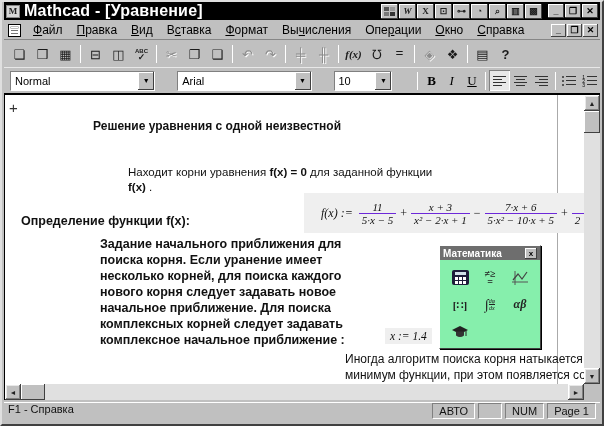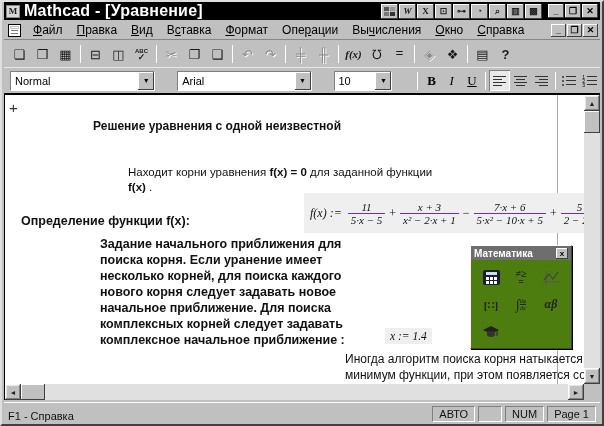--- a/index.html
+++ b/index.html
@@ -73,37 +73,37 @@
   
   .doc { position:absolute; left:2px; top:91px; right:2px; bottom:24px; background:#fff;
     border-top:2px solid #000; border-left:1px solid #000; }
   .doc-content { position:absolute; left:0; top:0; right:16px; bottom:16px; overflow:hidden; background:#fff; }
   .crosshair { position:absolute; left:4px; top:4px; font-size:15px; color:#333; }
   .margin-line { position:absolute; left:552px; top:0; bottom:0; width:1px; background:#aaa; }
   .h1 { position:absolute; left:88px; top:20px; width:266px; font-size:12px; font-weight:bold; line-height:22px; color:#111; }
   .intro { position:absolute; left:123px; top:70px; width:308px; font-size:11.5px; line-height:15px; color:#111; }
   .region { background:#efefef; }
   .formula { position:absolute; left:299px; top:98px; width:288px; height:40px; display:flex;
-    align-items:center; font:italic 12px "Liberation Serif",serif; color:#111; padding-left:6px; overflow:hidden; white-space:nowrap; }
+    align-items:center; font:italic 12px "Liberation Serif",serif; color:#111; padding-left:17px; overflow:hidden; white-space:nowrap; }
   .frac { display:inline-flex; flex-direction:column; align-items:center; margin:0 3px; font-size:11px; line-height:12px; }
   .frac .den { border-top:1px solid #6d28d9; }
   .frac span { padding:0 3px; }
   .op { margin:0 1px; font-style:normal; }
   .lhs { margin-right:3px; }
   .deflabel { position:absolute; left:16px; top:119px; font-size:12.5px; font-weight:bold; color:#111; }
   .para { position:absolute; left:95px; top:141px; width:248px; font-size:12.5px; font-weight:bold;
     line-height:16px; color:#111; }
   .xassign { position:absolute; left:380px; top:233px; font:italic 11.5px "Liberation Serif",serif;
     padding:2px 5px; color:#111; }
   .notes { position:absolute; left:340px; top:256px; width:260px; font-size:12px; line-height:16px; color:#111; }
   .solution { position:absolute; left:93px; top:266px; font-size:12.5px; font-weight:bold; color:#111;margin-top:40px; }
 
   
-  .palette { position:absolute; left:434px; top:150px; width:102px; height:104px; background:#4d7c0f;
-    border:1px solid; border-color:#fff #404040 #404040 #fff; box-shadow:1px 1px 0 #000;margin-left:31px; }
+  .palette { position:absolute; left:434px; top:150px; width:102px; height:104px; background:#86efac;
+    border:1px solid; border-color:#fff #404040 #404040 #fff; box-shadow:1px 1px 0 #000; }
   .pal-title { height:14px; background:#6e6e6e; color:#fff; font-size:10px; font-weight:bold;
     display:flex; align-items:center; padding:0 3px; }
   .pal-close { margin-left:auto; width:12px; height:11px; background:#c0c0c0; color:#000;
     font:bold 8px "Liberation Sans",sans-serif; display:flex; align-items:center; justify-content:center;
     box-shadow: inset -1px -1px 0 #404040, inset 1px 1px 0 #fff; }
   .pal-grid { display:grid; grid-template-columns:repeat(3,30px); grid-auto-rows:27px; padding:4px 2px; justify-content:center; }
   .pal-btn { display:flex; align-items:center; justify-content:center; color:#222; }
   .pal-txt { font:bold 10px "Liberation Serif",serif; line-height:8px; text-align:center; }
   .pal-greek { font:bold italic 12px "Liberation Serif",serif; }
   .pal-calc-box { width:17px; height:15px; background:#1c1c3a; border-radius:2px; position:relative; }
@@ -122,21 +122,21 @@
   .sbtn { position:absolute; width:16px; height:16px; background:#c0c0c0; font-size:7px; color:#222;
     display:flex; align-items:center; justify-content:center;
     box-shadow: inset -1px -1px 0 #404040, inset 1px 1px 0 #fff, inset -2px -2px 0 #808080, inset 2px 2px 0 #e8e8e8; }
   .vthumb { position:absolute; left:0; top:16px; width:16px; height:22px; background:#c0c0c0;
     box-shadow: inset -1px -1px 0 #404040, inset 1px 1px 0 #fff; }
   .hthumb { position:absolute; top:0; left:16px; width:24px; height:16px; background:#c0c0c0;
     box-shadow: inset -1px -1px 0 #404040, inset 1px 1px 0 #fff; }
 
   
   .statusbar { position:absolute; left:2px; right:2px; bottom:2px; height:20px; background:#c0c0c0;
-    display:flex; align-items:flex-end; font-size:11px; color:#111; padding:0 4px; border-top:1px solid #fff; }
+    display:flex; align-items:flex-start; font-size:11px; color:#111; padding:0 4px; border-top:1px solid #fff; }
   .scell { height:16px; display:flex; align-items:center; justify-content:center; padding:0 6px;
     border:1px solid; border-color:#808080 #fff #fff #808080; margin-left:3px; }
   .scell.auto { margin-left:auto; min-width:42px; }
   .scell.spare { min-width:24px; }
   .scell.num { min-width:34px; }
   .scell.page { min-width:42px; }
 </style>
 </head>
 <body>
 
@@ -170,22 +170,22 @@
     </span>
   </div>
 
   <div class="menubar">
     <span class="mdi-doc-icon"></span>
     <span class="menu-item"><span></span><u>Ф</u><span>айл</span></span>
     <span class="menu-item"><span></span><u>П</u><span>равка</span></span>
     <span class="menu-item"><span></span><u>В</u><span>ид</span></span>
     <span class="menu-item"><span>В</span><u>с</u><span>тавка</span></span>
     <span class="menu-item"><span></span><u>Ф</u><span>ормат</span></span>
+    <span class="menu-item"><span>Вы</span><u>ч</u><span>исления</span></span>
     <span class="menu-item"><span>Опе</span><u>р</u><span>ации</span></span>
-    <span class="menu-item"><span>Вы</span><u>ч</u><span>исления</span></span>
     <span class="menu-item"><span></span><u>О</u><span>кно</span></span>
     <span class="menu-item"><span></span><u>С</u><span>правка</span></span>
     <span class="win-controls">
       <span class="wc">_</span>
       <span class="wc">❐</span>
       <span class="wc">✕</span>
     </span>
   </div>
 
   <div class="toolbar tb-std">

